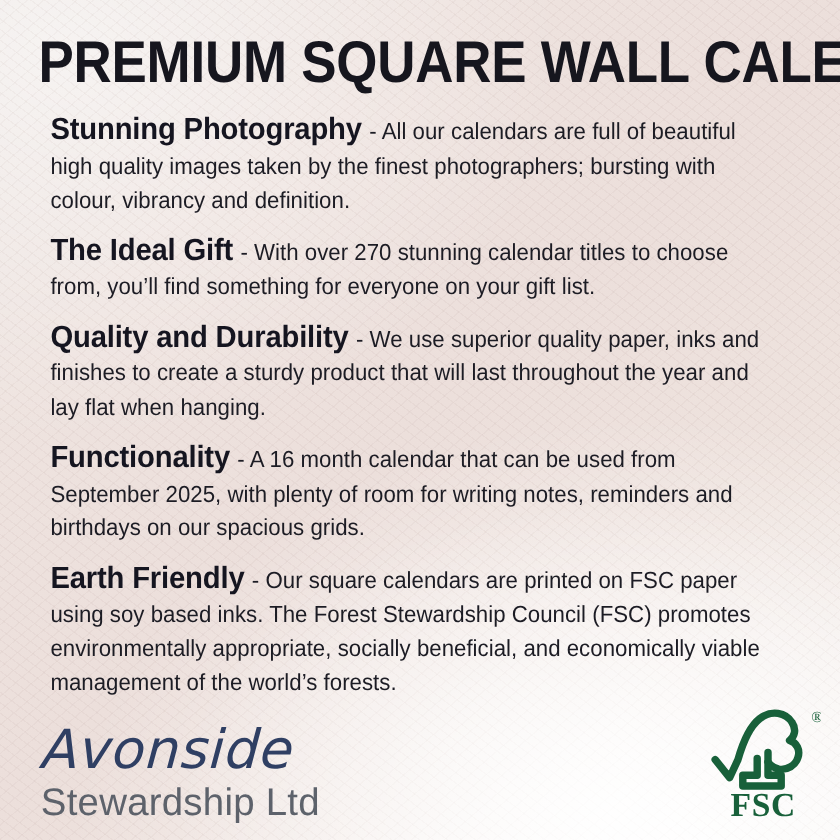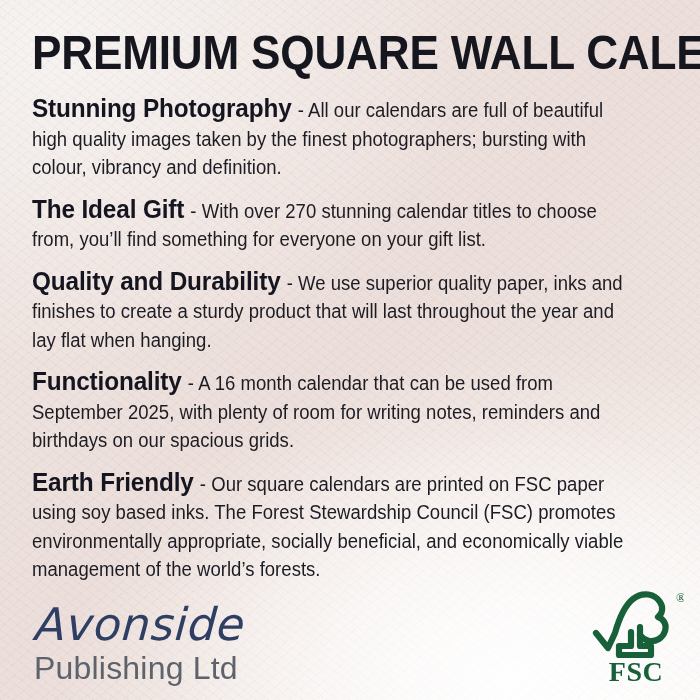--- a/index.html
+++ b/index.html
@@ -59,20 +59,21 @@
     line-height: 56px;
     letter-spacing: -0.2px;
     color: #16161e;
     transform: scaleX(0.90);
     transform-origin: left center;
     white-space: nowrap;
   }
 
   .sections {
     margin-top: 14px;
+    margin-left: 10px;
   }
 
   .section {
     margin-bottom: 13px;
     transform: scaleX(0.955);
     transform-origin: left top;
   }
   .section:last-child { margin-bottom: 0; }
 
   .sec-text {
@@ -186,21 +187,21 @@
         <p class="sec-text"><span class="sec-head">Earth Friendly</span><span class="sec-dash"> - </span><span>Our square calendars are printed on FSC paper using soy based inks. The Forest Stewardship Council (FSC) promotes environmentally appropriate, socially beneficial, and economically viable management of the world’s forests.</span></p>
       </div>
 
     </div>
   </div>
 
   <div id="footer">
 
     <div id="brand">
       <div class="brand-script">Avonside</div>
-      <div class="brand-sub">Publishing Ltd</div>
+      <div class="brand-sub">Stewardship Ltd</div>
     </div>
 
     <div id="fsc">
       <svg width="96" height="74" viewBox="0 0 96 74" aria-hidden="true">
         <g fill="none" stroke="#18603a" stroke-width="6.2" stroke-linecap="round" stroke-linejoin="round">
           <path d="M8 47 L20 62 L27 47 C31 33 36 20 45 13 C55 5 67 8 72 16 C76 22 74 28 70 31 C76 33 79 39 77 45 C75 52 68 56 61 55 C57 54 54 52 52 49"></path>
         </g>
         <path d="M43 46 L43 60 L31 60 L31 69 L63 69 L63 60 L52 60 L52 41" fill="none" stroke="#18603a" stroke-width="6.2" stroke-linejoin="round" stroke-linecap="round"></path>
         <text x="88" y="16" font-family="Liberation Serif, serif" font-size="13" fill="#18603a">®</text>
       </svg>

